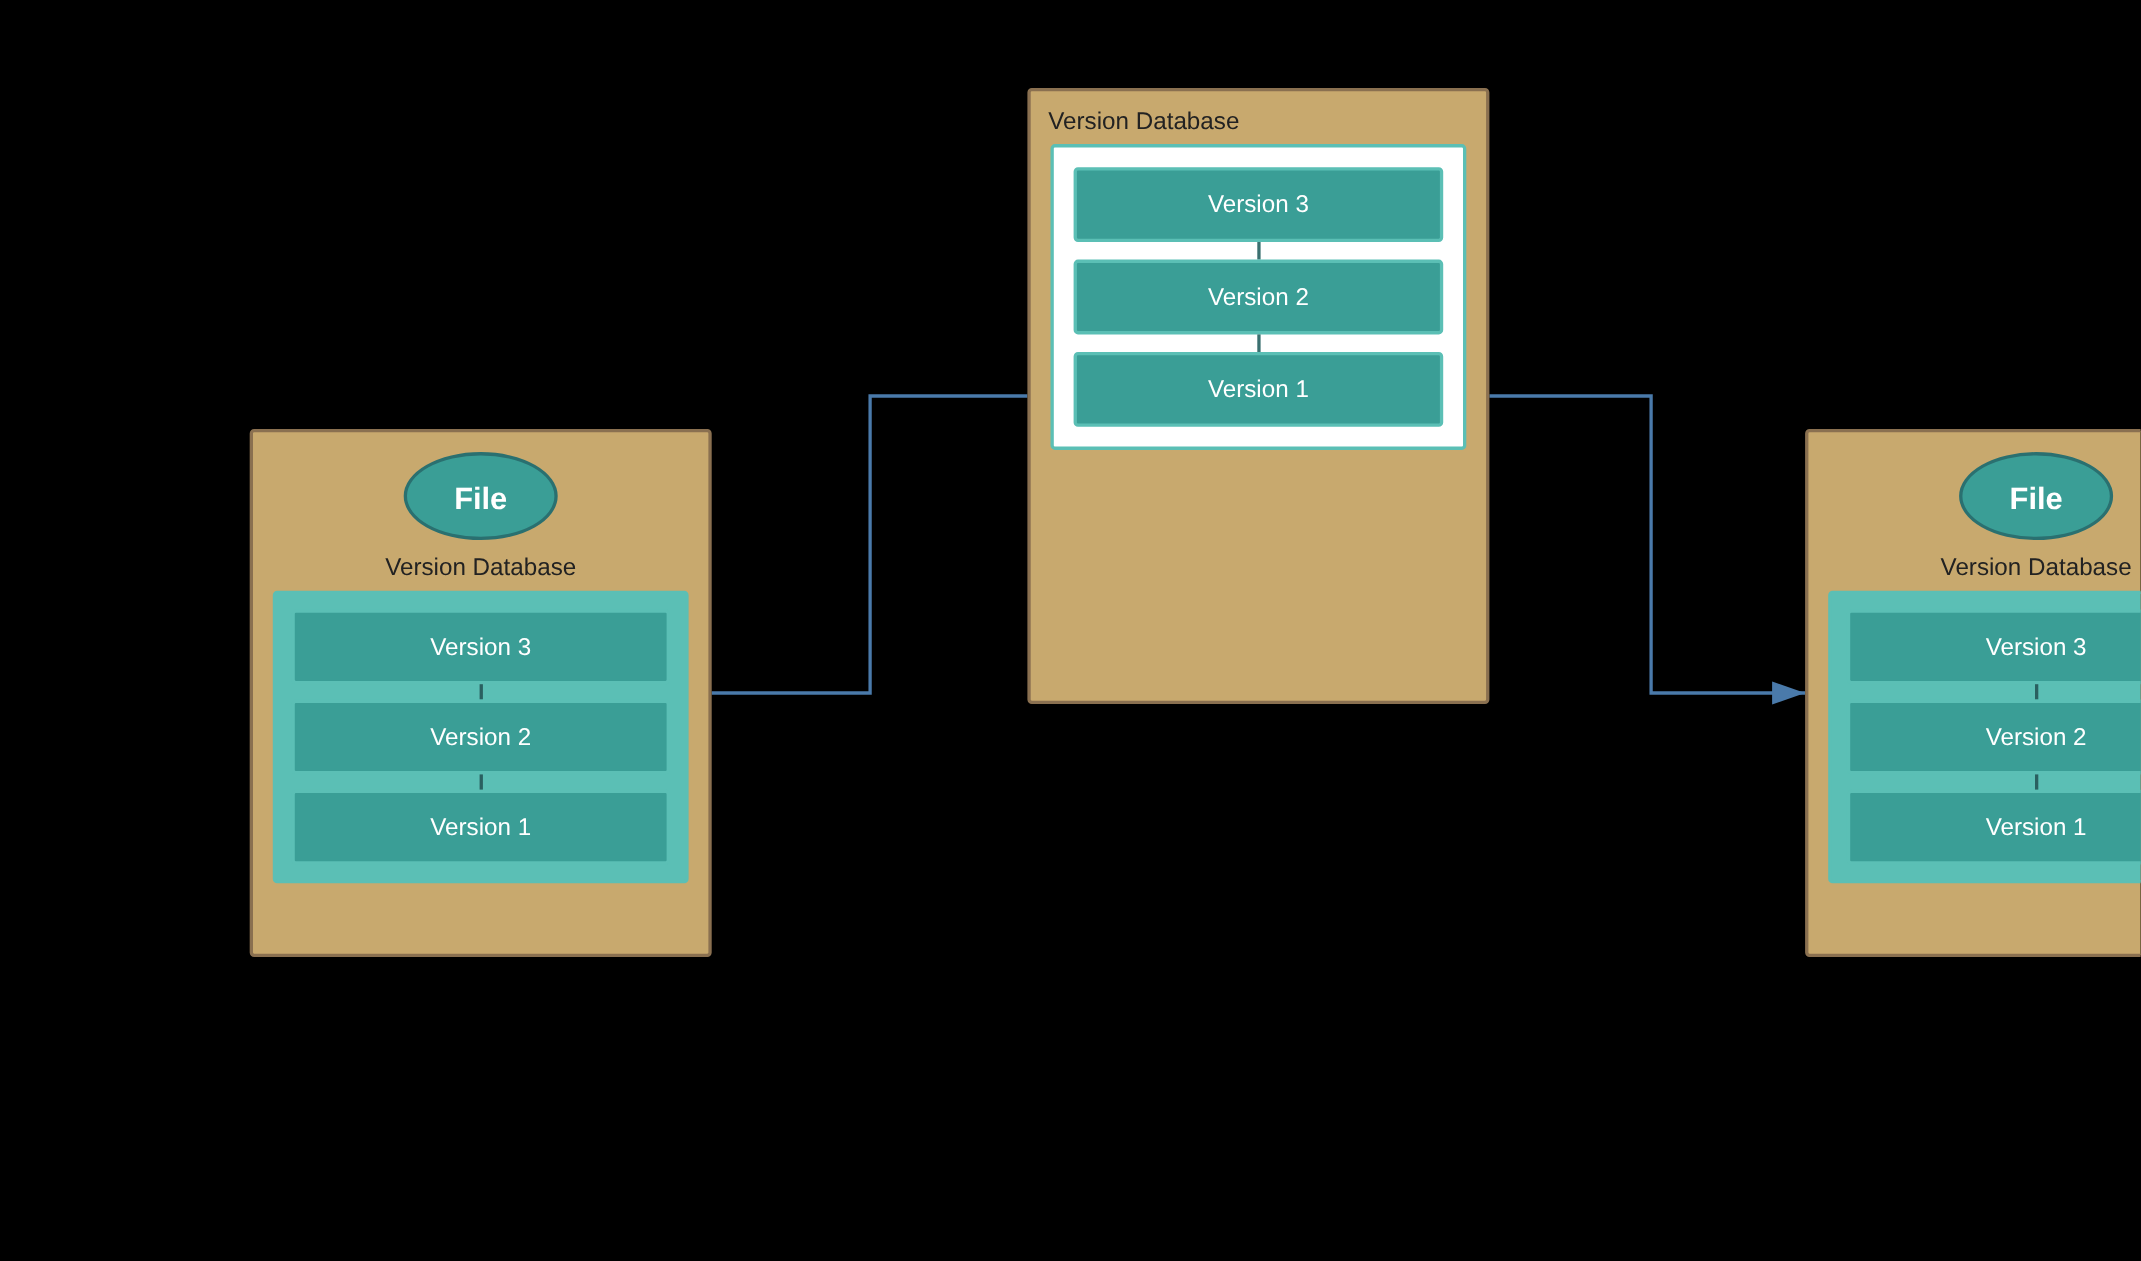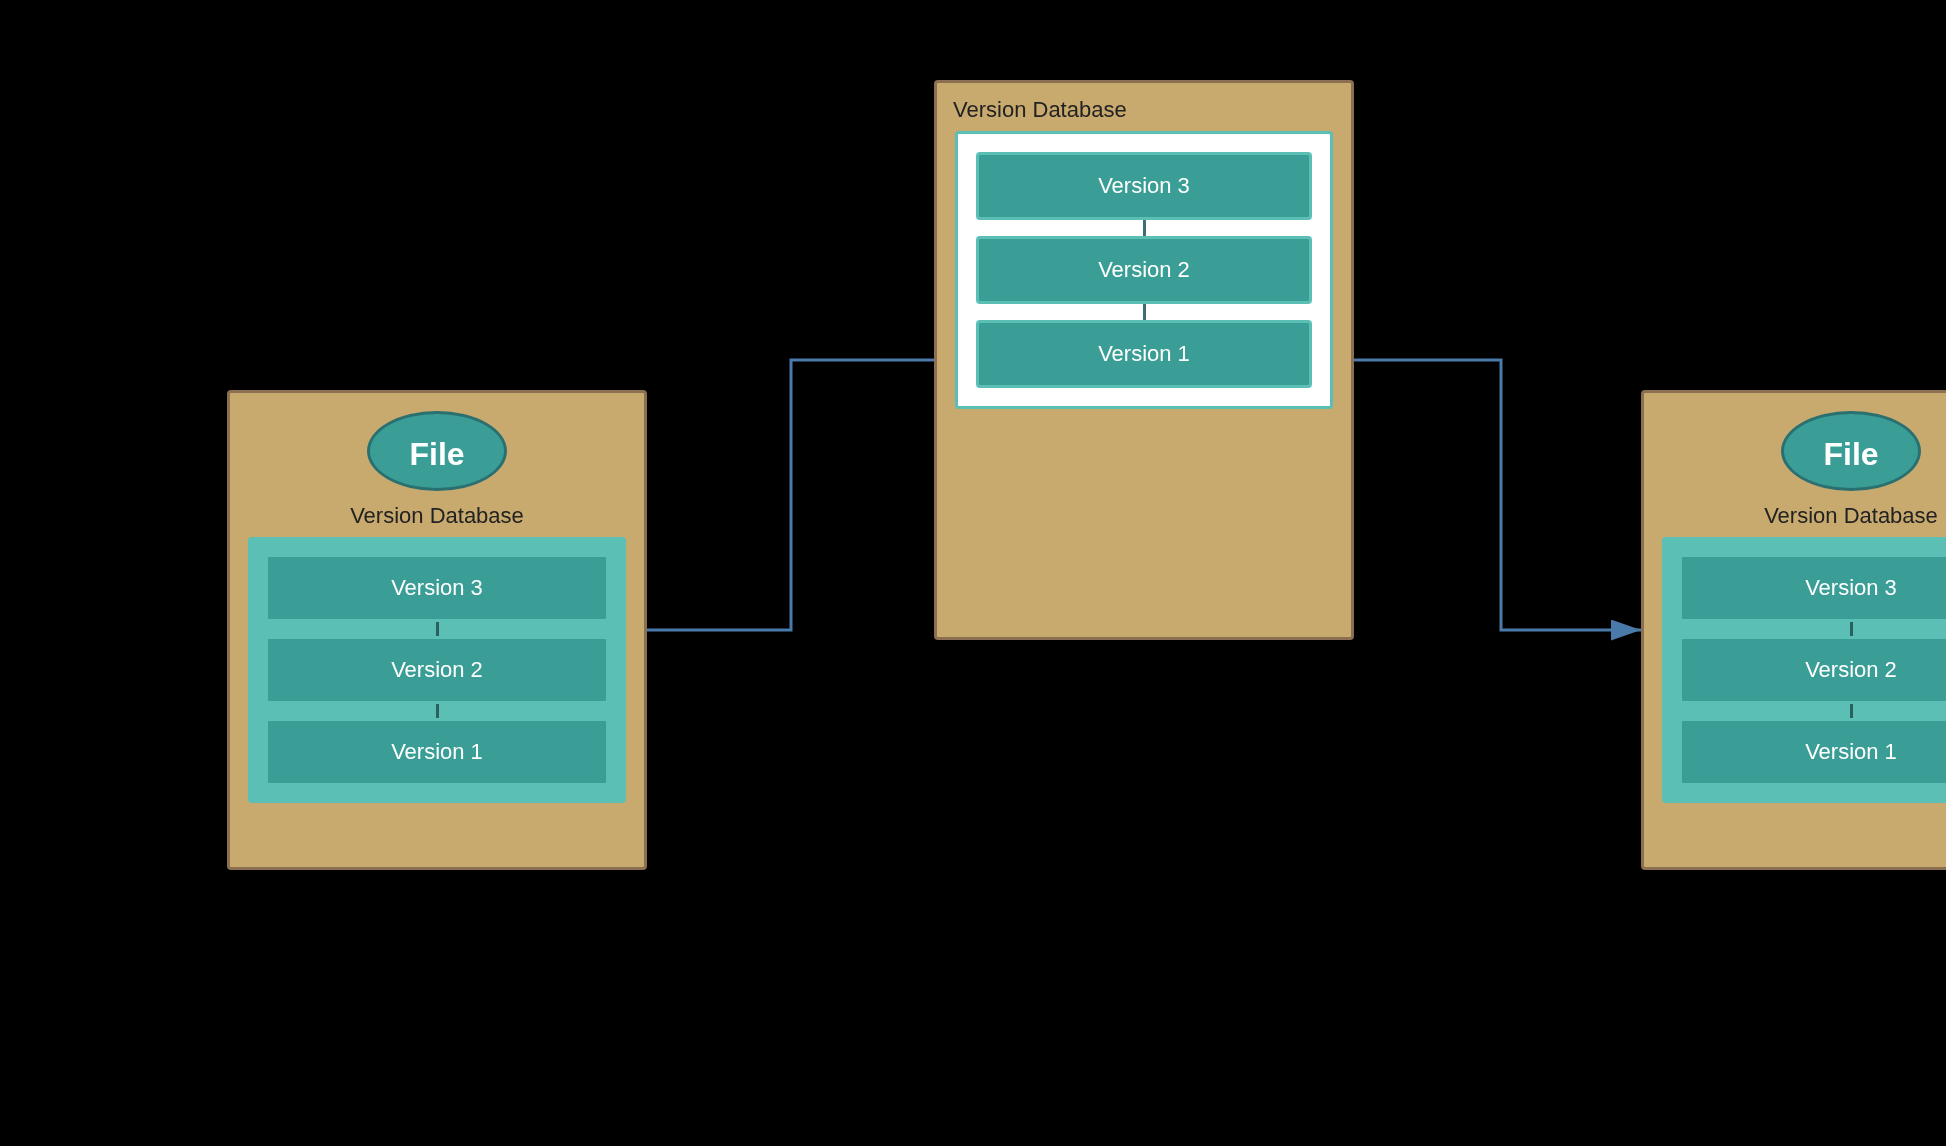--- a/index.html
+++ b/index.html
@@ -122,21 +122,21 @@
       background: #2a6060;
       margin: 0 auto;
     }
 
     
     .file-oval {
       background: #3a9e96;
       border: 3px solid #2a7070;
       border-radius: 50%;
       color: #fff;
-      font-size: 32px;
+      font-size: 28px;
       font-weight: bold;
       text-align: center;
       width: 140px;
       height: 80px;
       line-height: 80px;
       margin: 18px auto 8px auto;
     }
 
     
     .arrows-svg {

